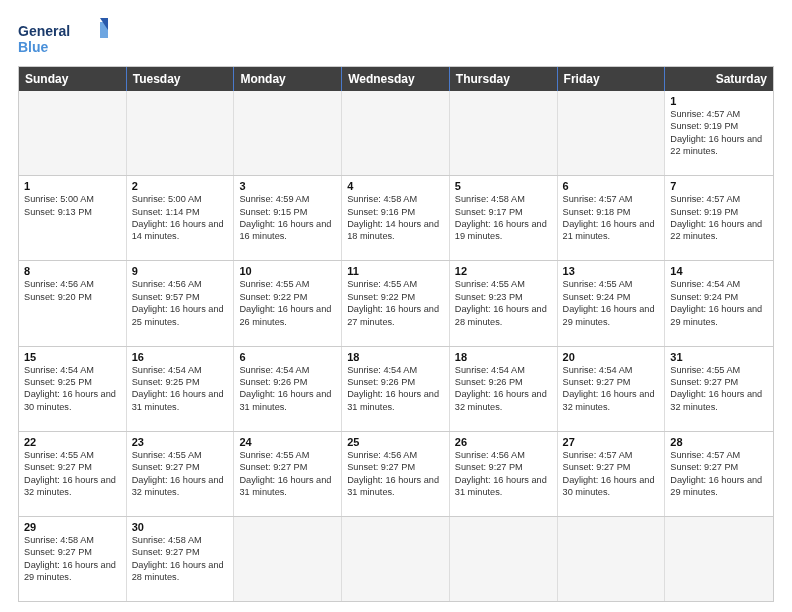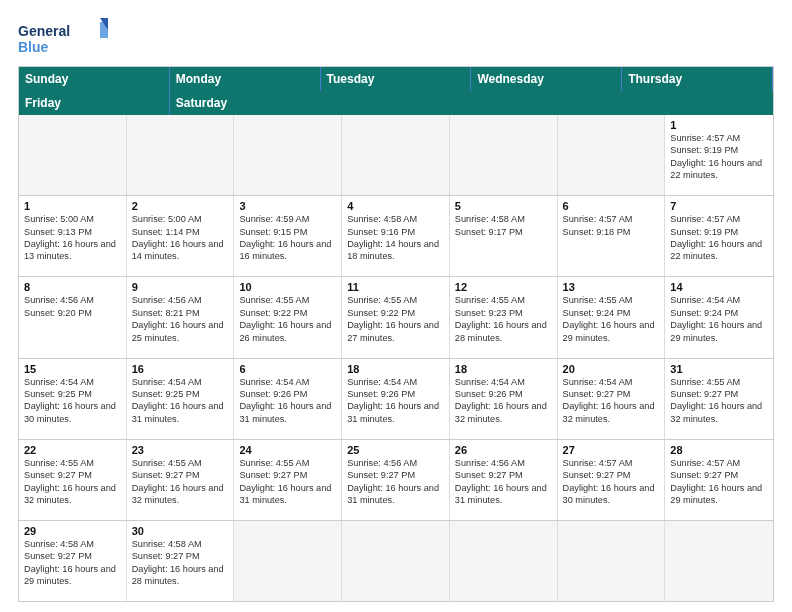--- a/index.html
+++ b/index.html
@@ -43,32 +43,32 @@
       color: #333;
     }
     .calendar {
       flex: 1;
       display: flex;
       flex-direction: column;
       border: 1px solid #ccc;
     }
     .cal-header-row {
       display: grid;
-      grid-template-columns: repeat(5, 1fr);
-      background: #0f766e;
+      grid-template-columns: repeat(7, 1fr);
+      background: #404040;
     }
     .cal-header-cell {
       color: #fff;
       font-size: 12px;
       font-weight: bold;
       padding: 5px 6px;
       text-align: left;
       border-right: 1px solid #4a7acc;
     }
-    .cal-header-cell:last-child { border-right: none; }
+    .cal-header-cell:last-child { border-right: none; text-align: right; }
     .cal-body {
       flex: 1;
       display: flex;
       flex-direction: column;
     }
     .cal-week {
       display: grid;
       grid-template-columns: repeat(7, 1fr);
       flex: 1;
       border-top: 1px solid #ccc;
@@ -115,22 +115,22 @@
   </div>
     <div class="title-block">
       <h1></h1>
       <h2></h2>
     </div>
   </div>
 
   <div class="calendar">
     <div class="cal-header-row">
     <div class="cal-header-cell">Sunday</div>
+        <div class="cal-header-cell">Tuesday</div>
         <div class="cal-header-cell">Monday</div>
-        <div class="cal-header-cell">Tuesday</div>
         <div class="cal-header-cell">Wednesday</div>
         <div class="cal-header-cell">Thursday</div>
         <div class="cal-header-cell">Friday</div>
         <div class="cal-header-cell">Saturday</div>
       </div>
     <div class="cal-body">
     <div class="cal-week week-1">
           <div class="cal-cell empty"></div>
           <div class="cal-cell empty"></div>
           <div class="cal-cell empty"></div>
@@ -142,21 +142,20 @@
             <span class="cell-line">Sunrise: 4:57 AM</span>
             <span class="cell-line">Sunset: 9:19 PM</span>
             <span class="cell-line">Daylight: 16 hours and 22 minutes.</span>
           </div>
         </div>
         <div class="cal-week week-2">
           <div class="cal-cell">
             <span class="day-num">1</span>
             <span class="cell-line">Sunrise: 5:00 AM</span>
             <span class="cell-line">Sunset: 9:13 PM</span>
-            <span class="cell-line">Daylight: 16 hours and 13 minutes.</span>
           </div>
           <div class="cal-cell">
             <span class="day-num">2</span>
             <span class="cell-line">Sunrise: 5:00 AM</span>
             <span class="cell-line">Sunset: 1:14 PM</span>
             <span class="cell-line">Daylight: 16 hours and 14 minutes.</span>
           </div>
           <div class="cal-cell">
             <span class="day-num">3</span>
             <span class="cell-line">Sunrise: 4:59 AM</span>
@@ -166,43 +165,45 @@
           <div class="cal-cell">
             <span class="day-num">4</span>
             <span class="cell-line">Sunrise: 4:58 AM</span>
             <span class="cell-line">Sunset: 9:16 PM</span>
             <span class="cell-line">Daylight: 14 hours and 18 minutes.</span>
           </div>
           <div class="cal-cell">
             <span class="day-num">5</span>
             <span class="cell-line">Sunrise: 4:58 AM</span>
             <span class="cell-line">Sunset: 9:17 PM</span>
+            <span class="cell-line">Daylight: 16 hours and 19 minutes.</span>
           </div>
           <div class="cal-cell">
             <span class="day-num">6</span>
             <span class="cell-line">Sunrise: 4:57 AM</span>
             <span class="cell-line">Sunset: 9:18 PM</span>
+            <span class="cell-line">Daylight: 16 hours and 21 minutes.</span>
           </div>
           <div class="cal-cell">
             <span class="day-num">7</span>
             <span class="cell-line">Sunrise: 4:57 AM</span>
             <span class="cell-line">Sunset: 9:19 PM</span>
             <span class="cell-line">Daylight: 16 hours and 22 minutes.</span>
           </div>
         </div>
         <div class="cal-week week-3">
           <div class="cal-cell">
             <span class="day-num">8</span>
             <span class="cell-line">Sunrise: 4:56 AM</span>
             <span class="cell-line">Sunset: 9:20 PM</span>
           </div>
           <div class="cal-cell">
             <span class="day-num">9</span>
             <span class="cell-line">Sunrise: 4:56 AM</span>
-            <span class="cell-line">Sunset: 8:21 PM</span>
+            <span class="cell-line">Sunset: 9:57 PM</span>
             <span class="cell-line">Daylight: 16 hours and 25 minutes.</span>
           </div>
           <div class="cal-cell">
             <span class="day-num">10</span>
             <span class="cell-line">Sunrise: 4:55 AM</span>
             <span class="cell-line">Sunset: 9:22 PM</span>
             <span class="cell-line">Daylight: 16 hours and 26 minutes.</span>
           </div>
           <div class="cal-cell">
             <span class="day-num">11</span>

